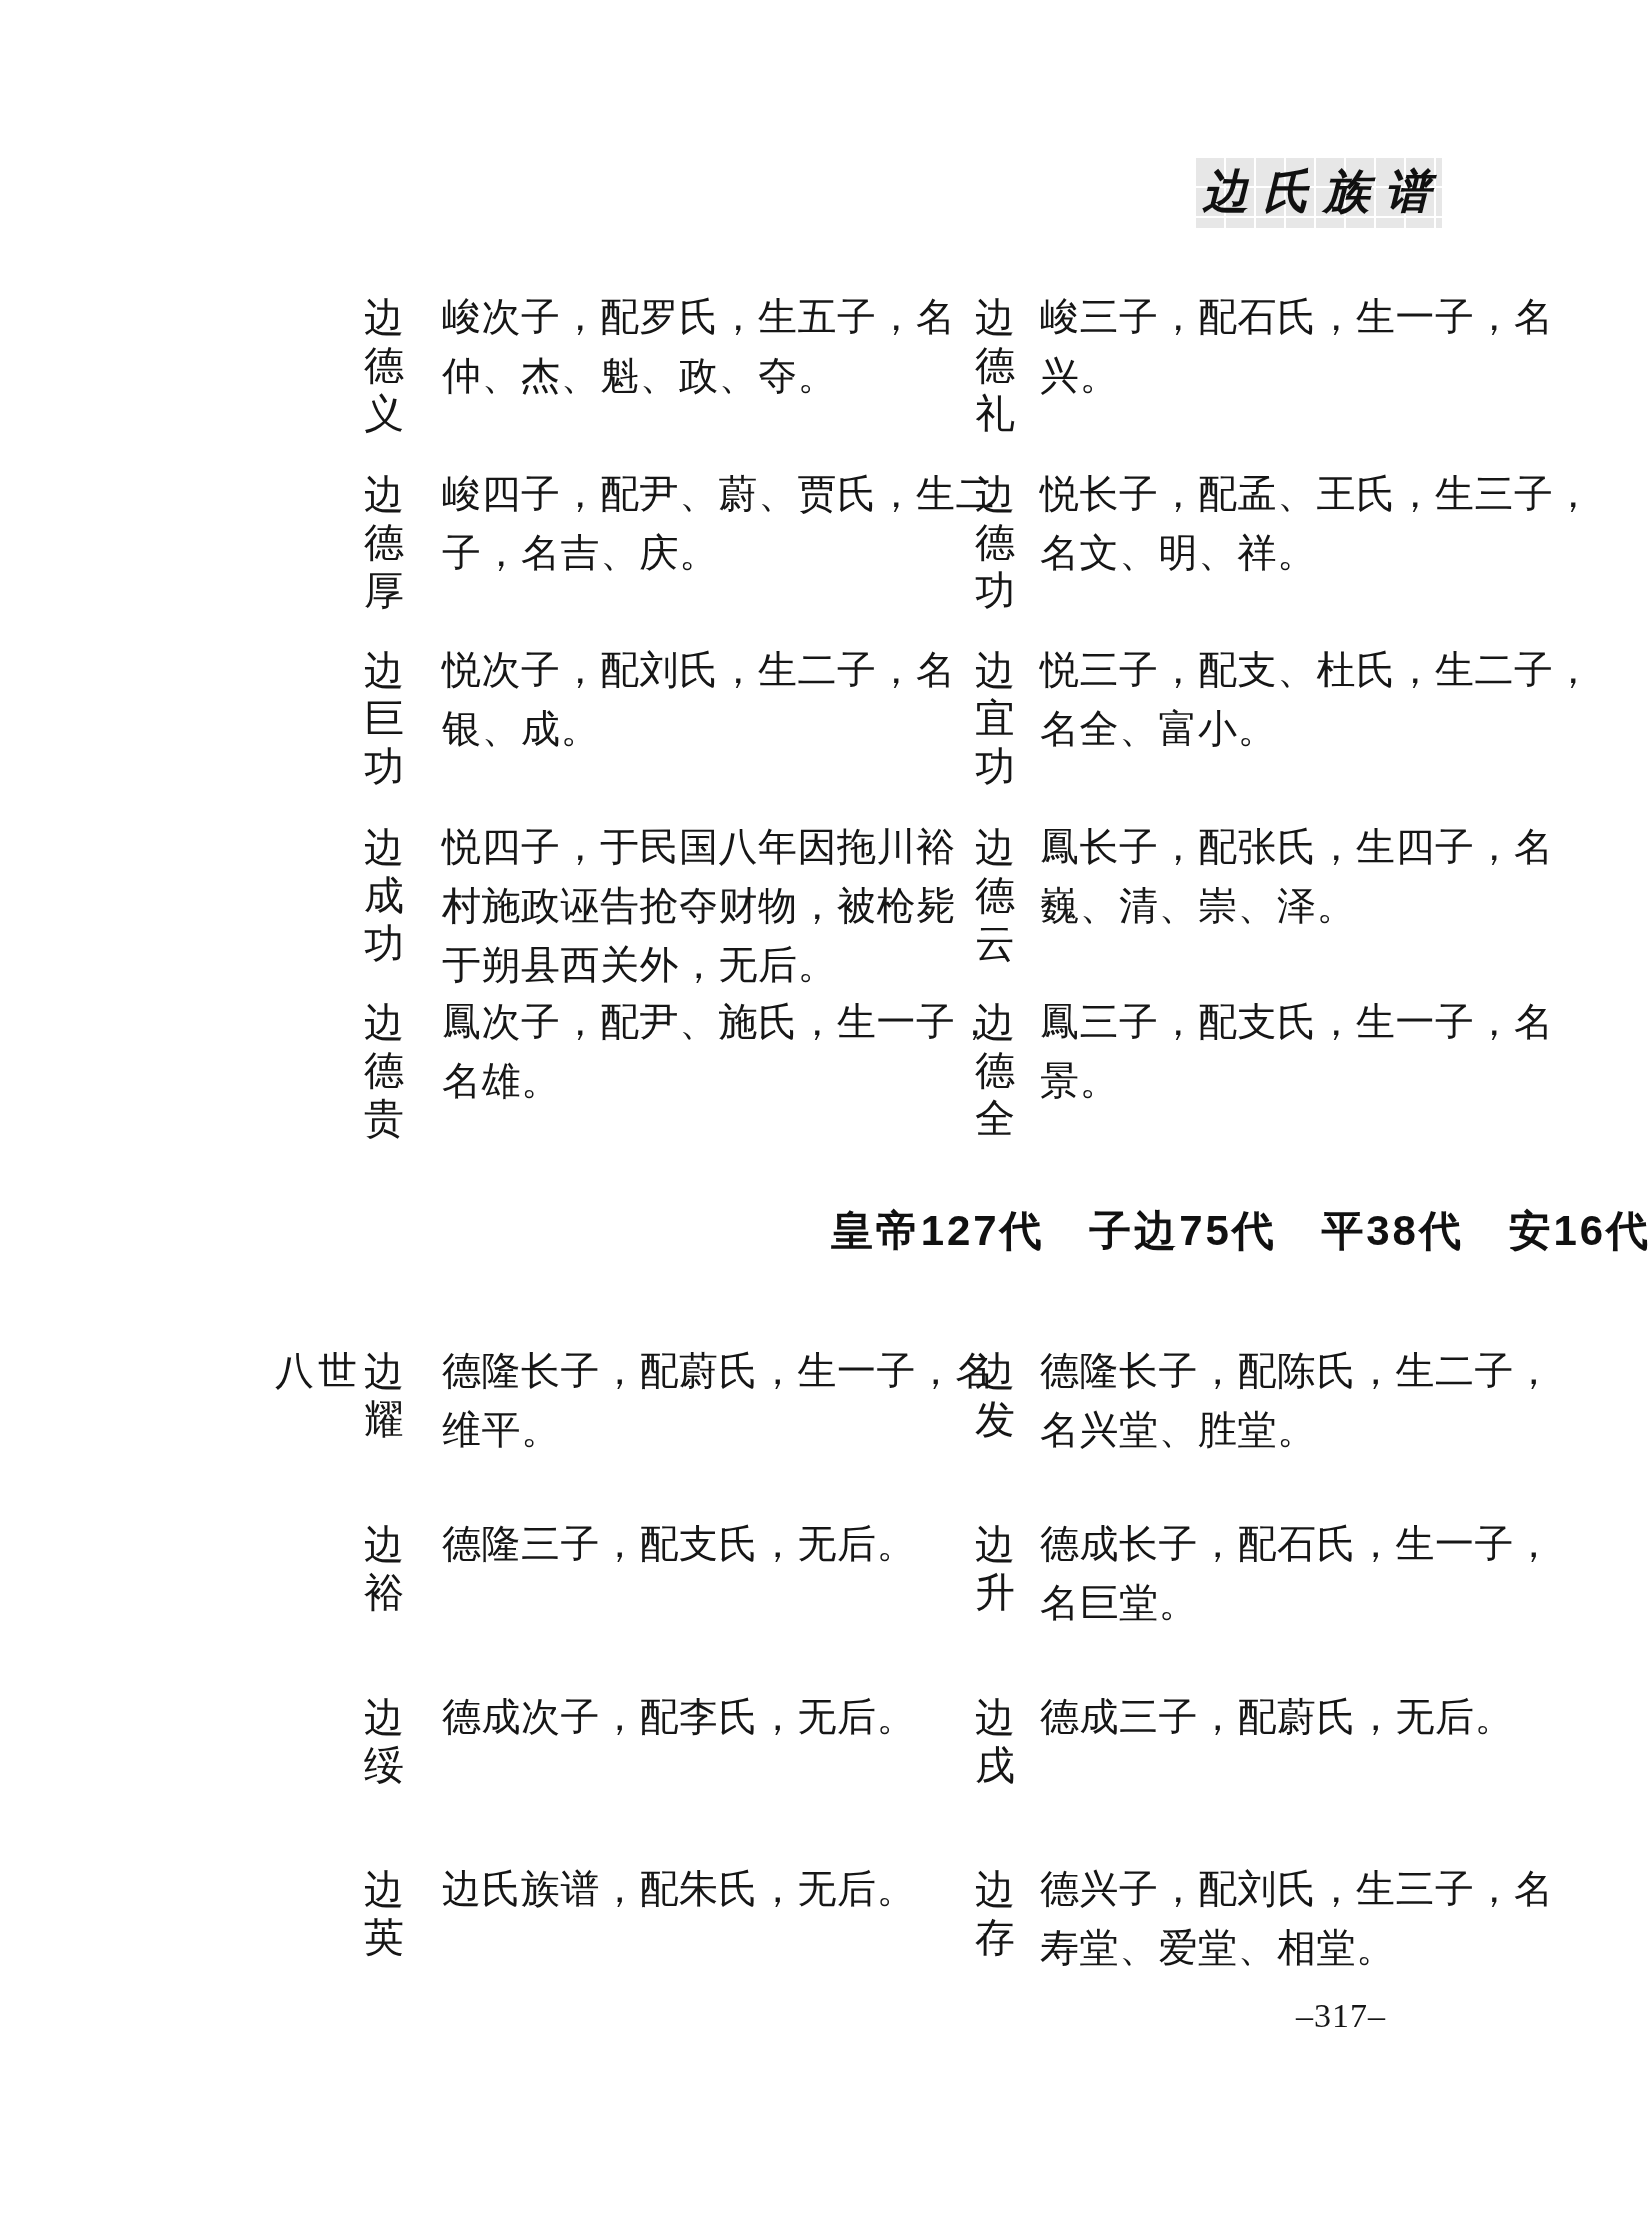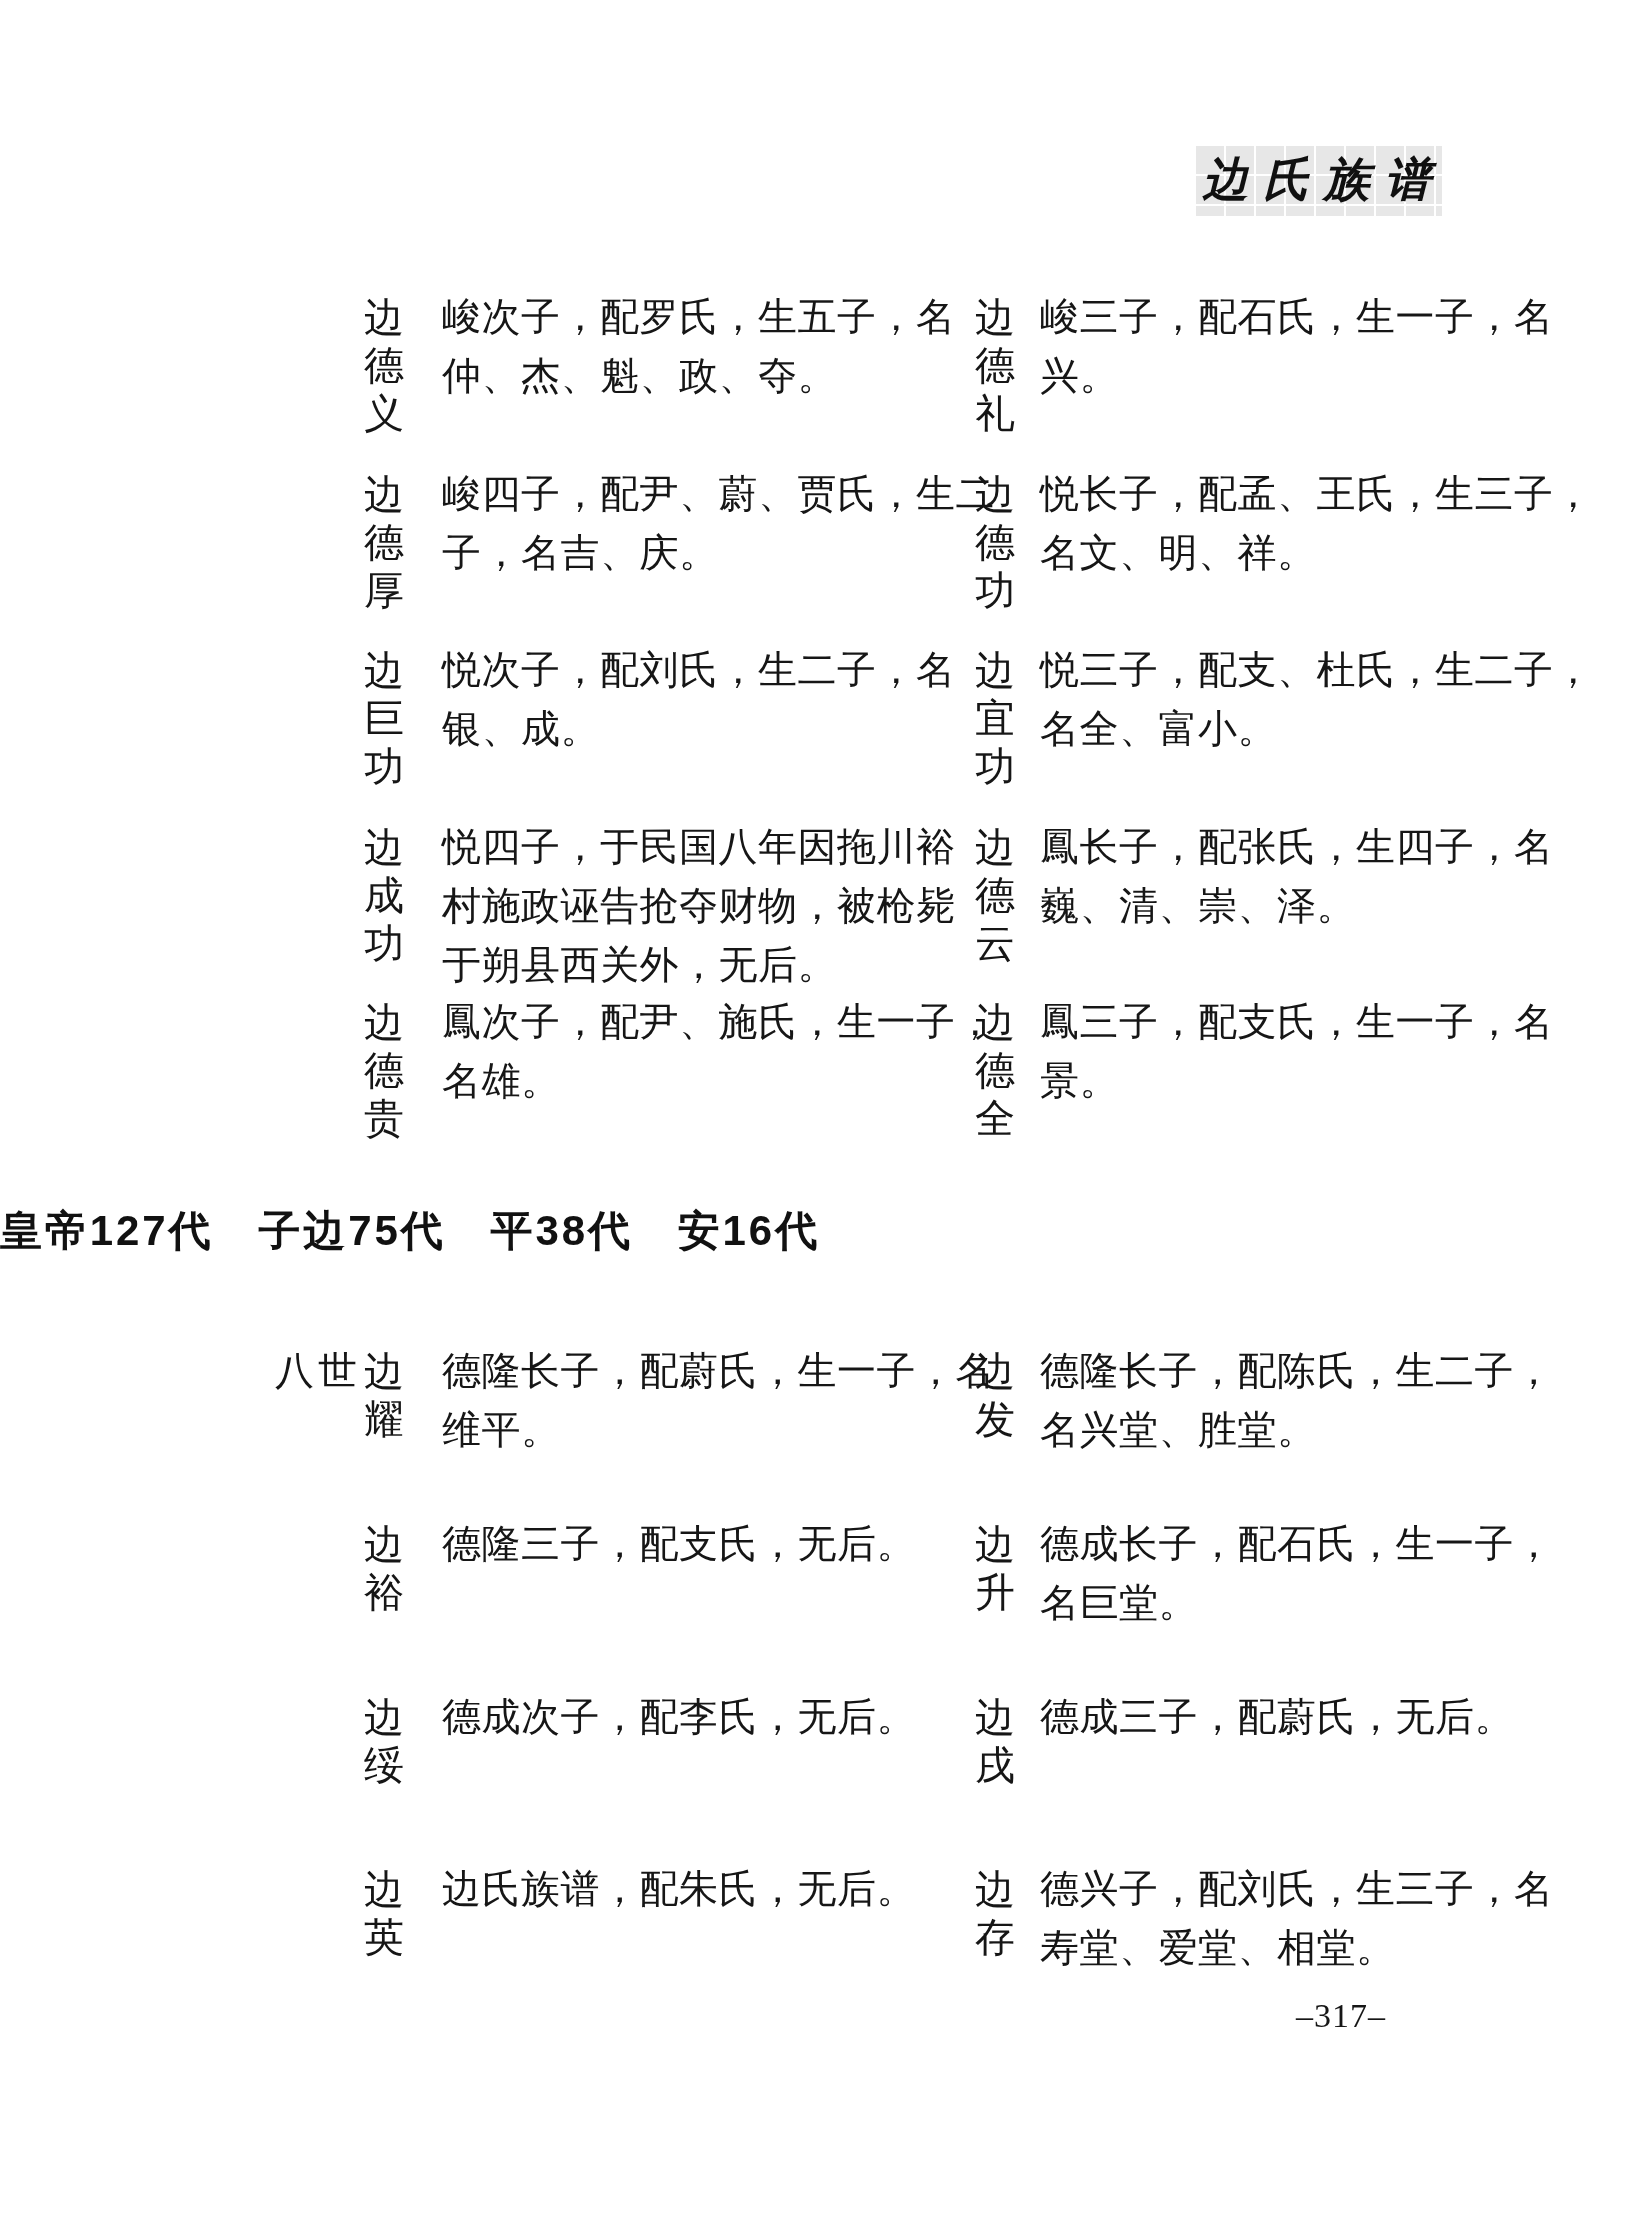--- a/index.html
+++ b/index.html
@@ -7,21 +7,21 @@
     position:relative;
     width:1651px; height:2224px;
     background:#ffffff;
     overflow:hidden;
     font-family:"Liberation Serif", serif;
     color:#161616;
   }
 
   
   .banner {
-    position:absolute; left:1194px; top:144px;
+    position:absolute; left:1194px; top:156px;
     width:248px; height:72px;
     background-color:#e7e7e7;
     background-image:
       linear-gradient(#ffffff 1.9px, transparent 1.9px),
       linear-gradient(90deg, #ffffff 1.9px, transparent 1.9px);
     background-size:30px 30px;
     display:flex; align-items:center; justify-content:center;
   }
   .banner .title {
     font-family:"Liberation Serif", serif;
@@ -56,21 +56,21 @@
 
   .rec {
     width:563px;
     font-size:39px; line-height:59px;
     white-space:pre-line;
     letter-spacing:0.5px;
   }
 
   .section-heading {
     position:absolute; left:0; top:1203px; width:100%;
-    text-align:left;
+    text-align:right;
     font-family:"Liberation Sans", sans-serif;
     font-weight:bold; font-size:42px; letter-spacing:2.9px;
     color:#111111;
     white-space:pre;
   }
 
   .page-number {
     position:absolute; left:1296px; top:1997px;
     font-size:34px; letter-spacing:1px;
     color:#161616;

